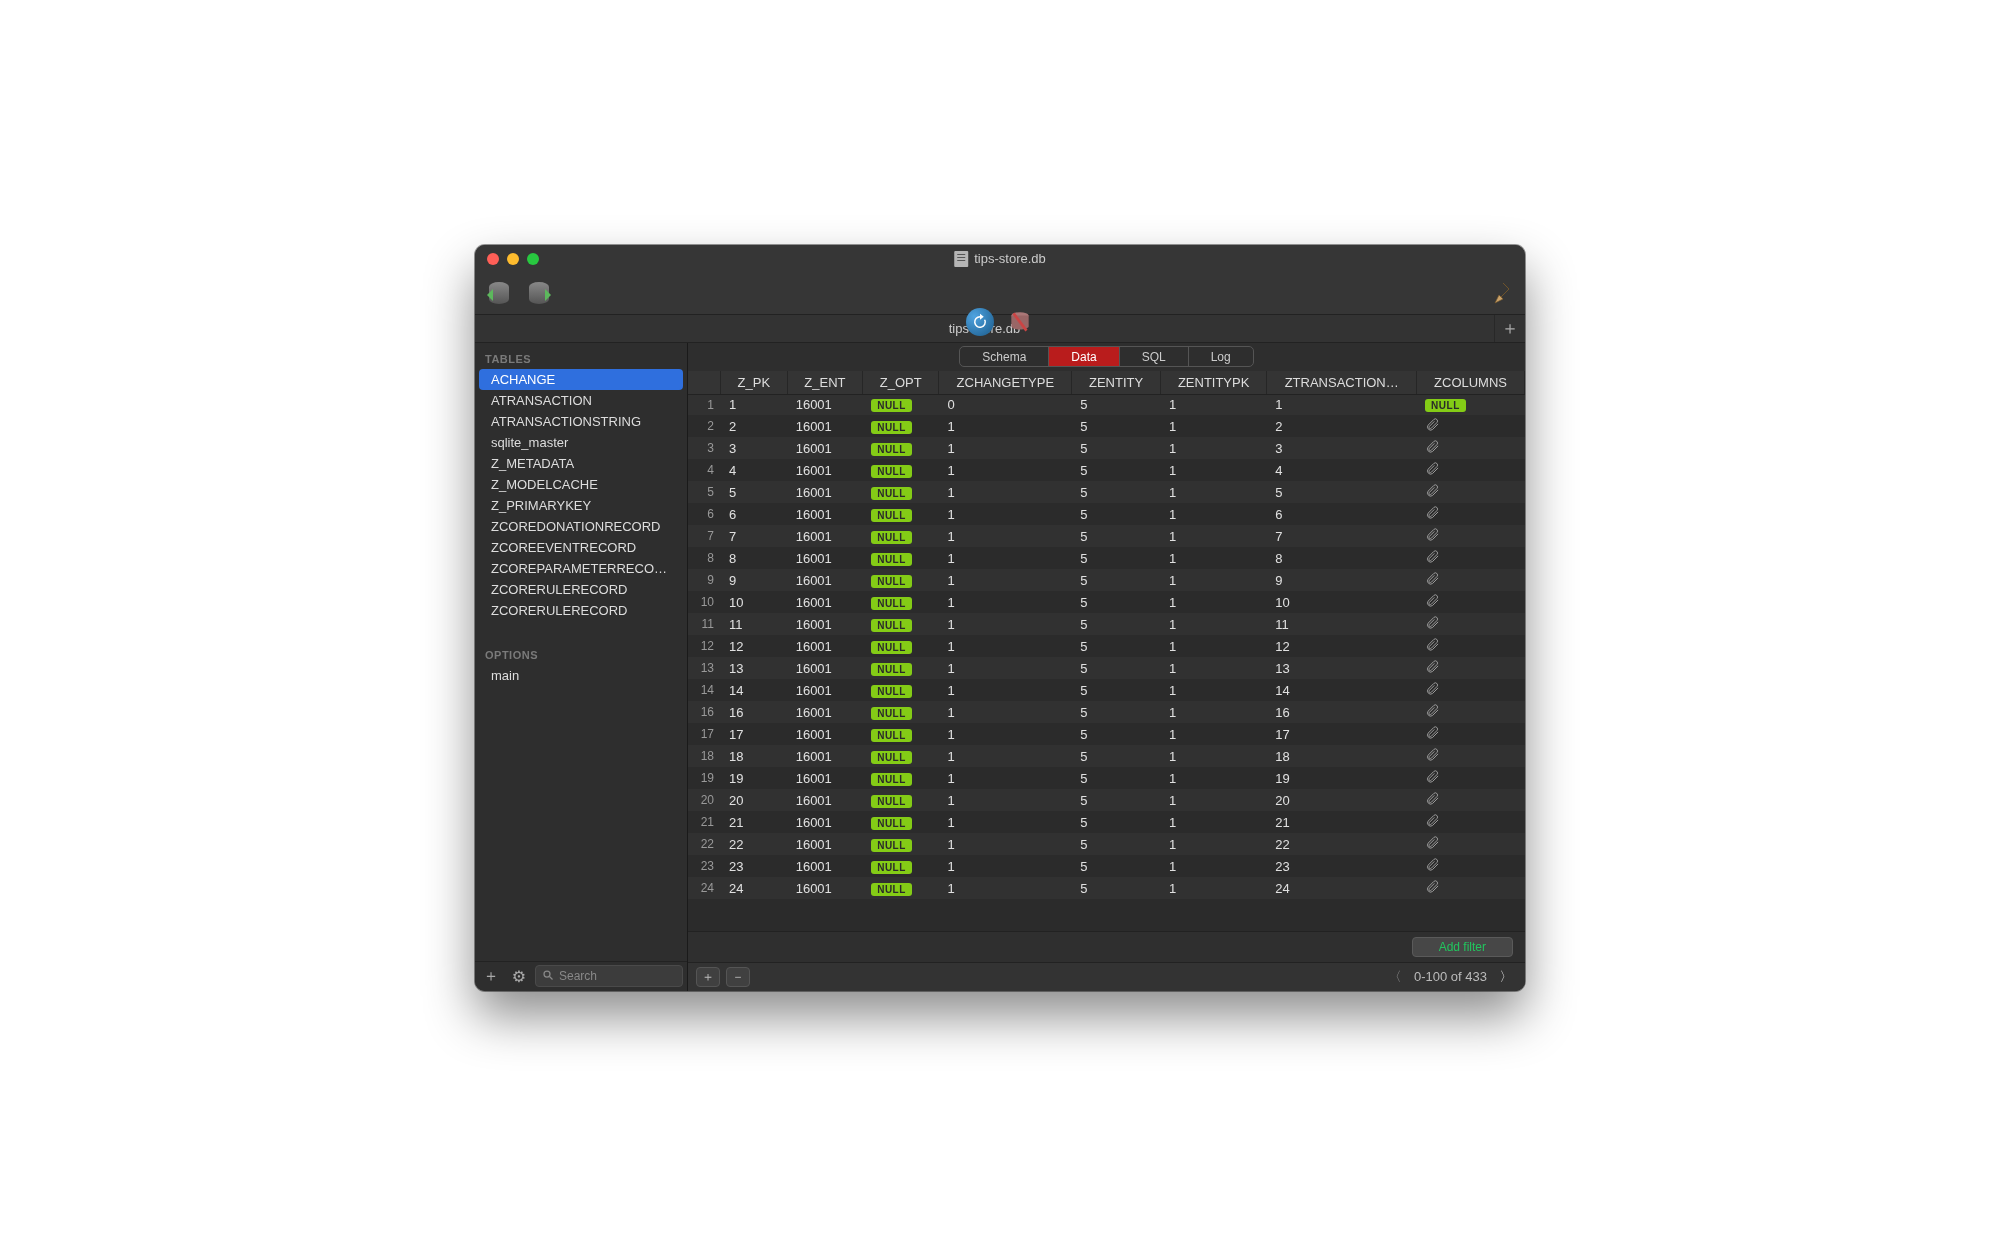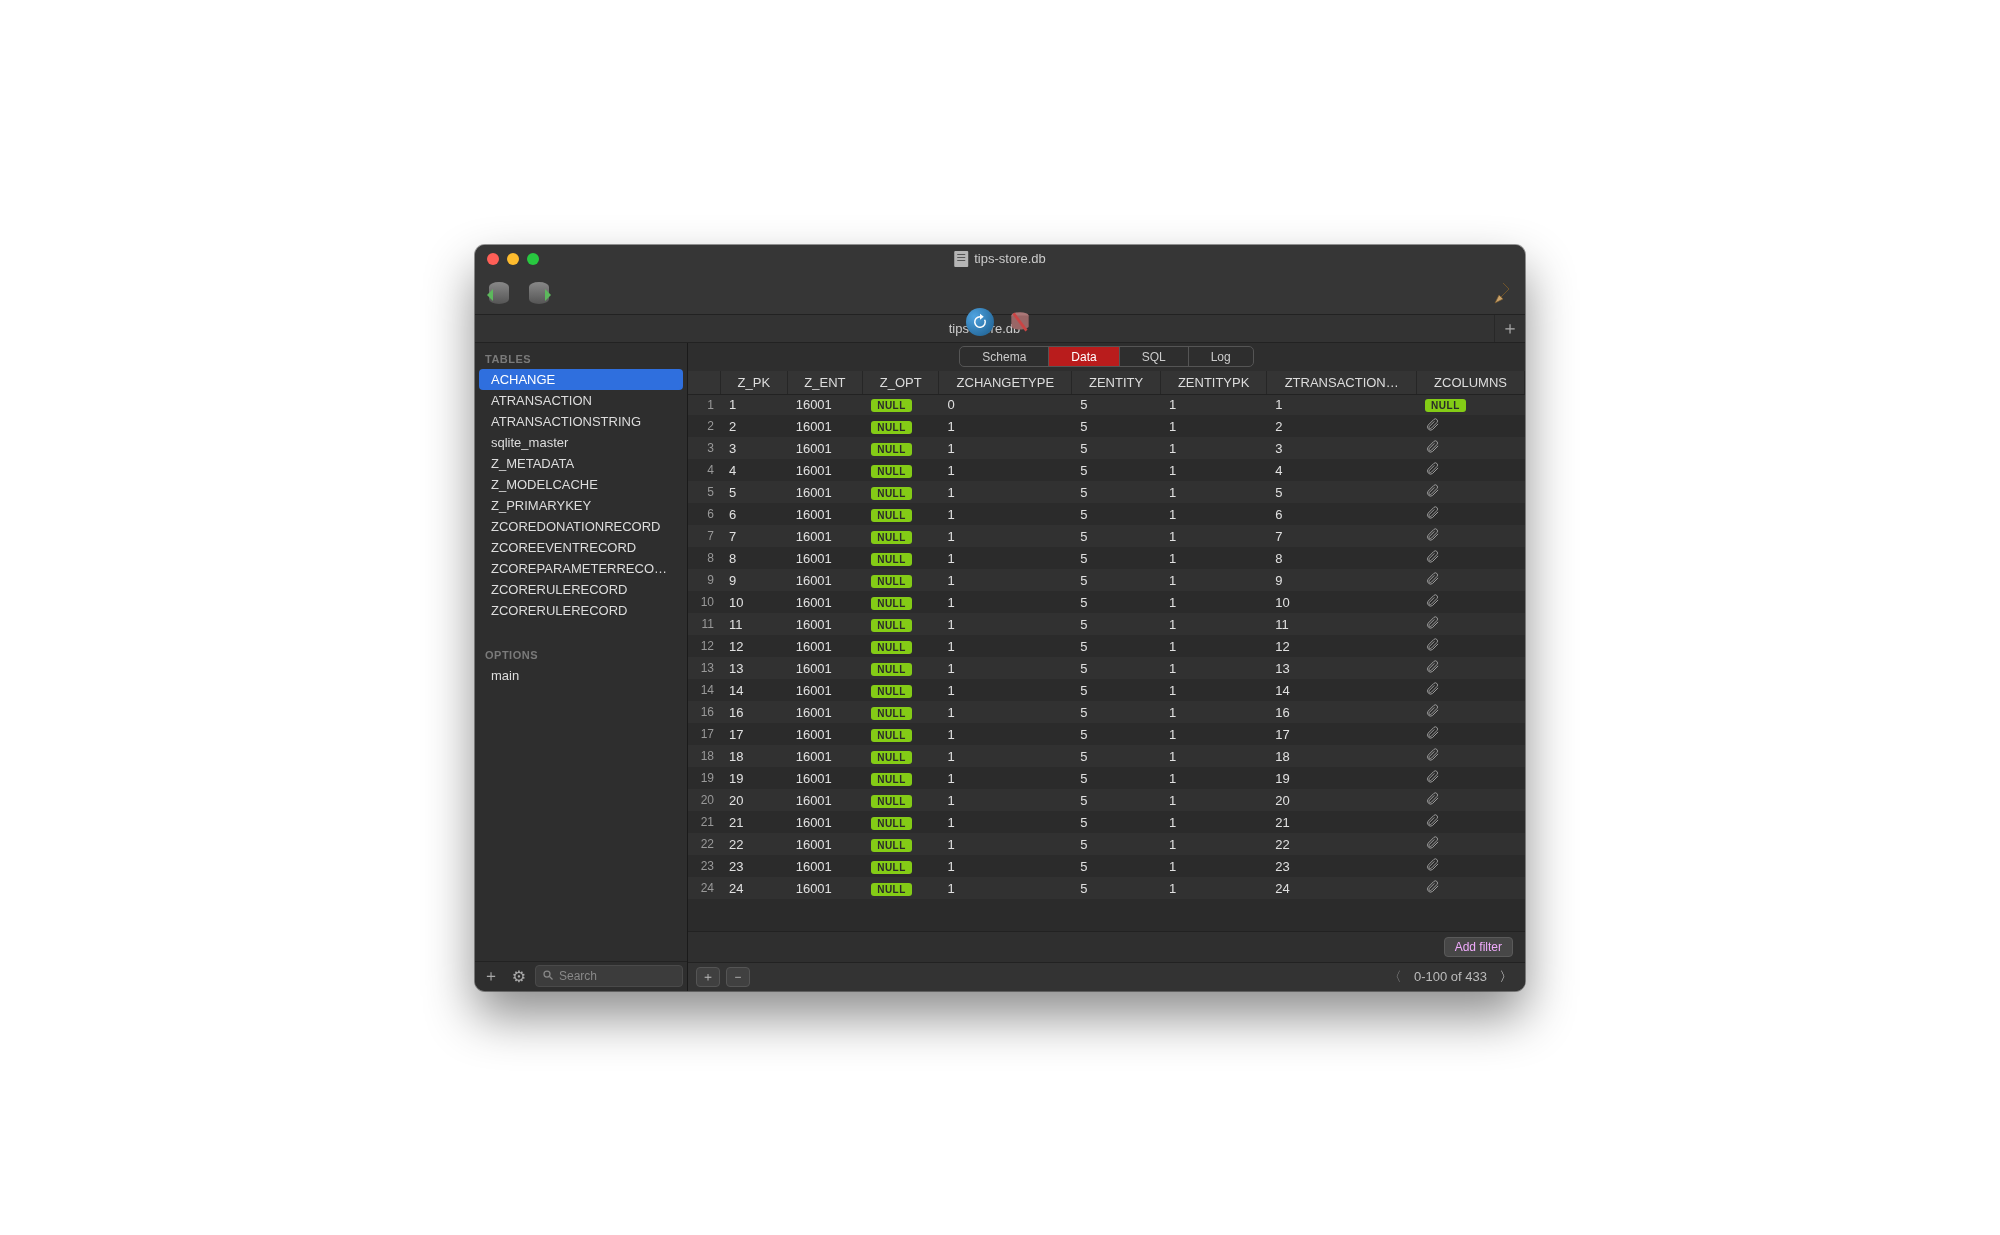--- a/index.html
+++ b/index.html
@@ -331,23 +331,23 @@
     border-bottom: 1px solid #222;
     display: flex;
     align-items: center;
     justify-content: flex-end;
     padding: 0 12px;
     flex-shrink: 0;
   }
   .add-filter-btn {
     background: #474747;
     border: 1px solid #5a5a5a;
-    color: #f0abfc;
+    color: #22c55e;
     font-size: 12px;
-    padding: 2px 10px;
+    padding: 2px 26px;
     border-radius: 4px;
   }
   
   .statusbar {
     height: 28px;
     background: #333;
     display: flex;
     align-items: center;
     justify-content: space-between;
     padding: 0 8px;

